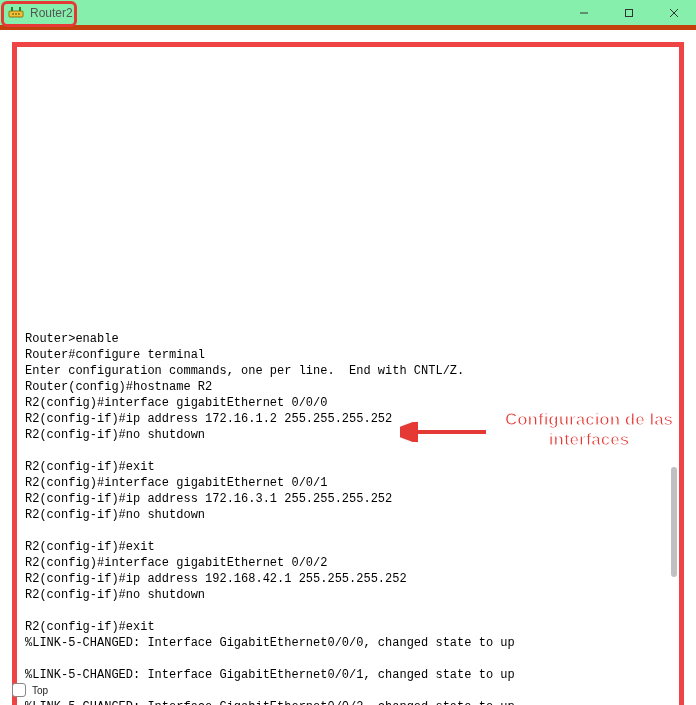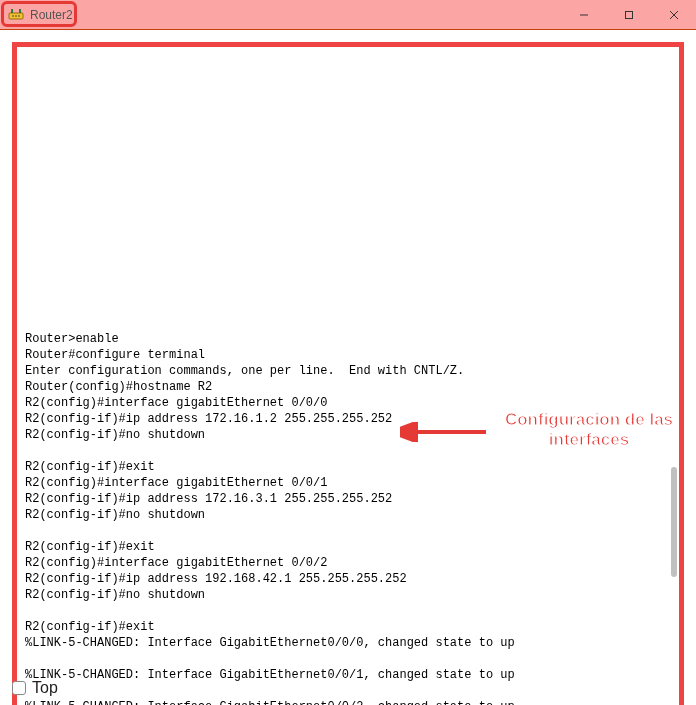--- a/index.html
+++ b/index.html
@@ -10,22 +10,22 @@
     background: #fff;
     width: 696px;
     height: 705px;
     overflow: hidden;
     position: relative;
   }
   .titlebar {
     height: 30px;
     display: flex;
     align-items: center;
-    background: #fca5a5;
-    border-bottom: 1px solid #c2410c;
+    background: #86efac;
+    border-bottom: 5px solid #c2410c;
     position: relative;
   }
   .title-highlight {
     position: absolute;
     top: 1px; left: 1px;
     width: 76px; height: 26px;
     border: 3px solid #e53935;
     border-radius: 6px;
     pointer-events: none;
   }
@@ -116,21 +116,21 @@
     text-align: center;
     cursor: pointer;
   }
   .footer {
     position: absolute;
     left: 12px;
     bottom: 8px;
     display: flex;
     align-items: center;
     gap: 6px;
-    font-size: 16px;
+    font-size: 10px;
     color: #222;
   }
   .chk {
     width: 14px; height: 14px;
     border: 1px solid #888;
     border-radius: 3px;
     background: #fff;
   }
   
   .annotation {

